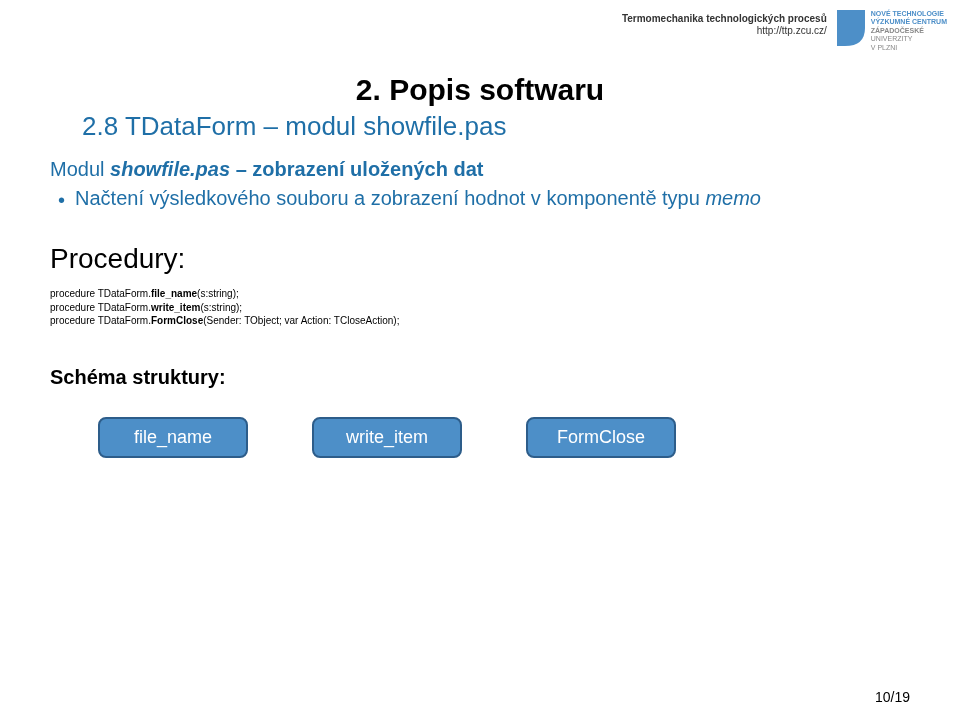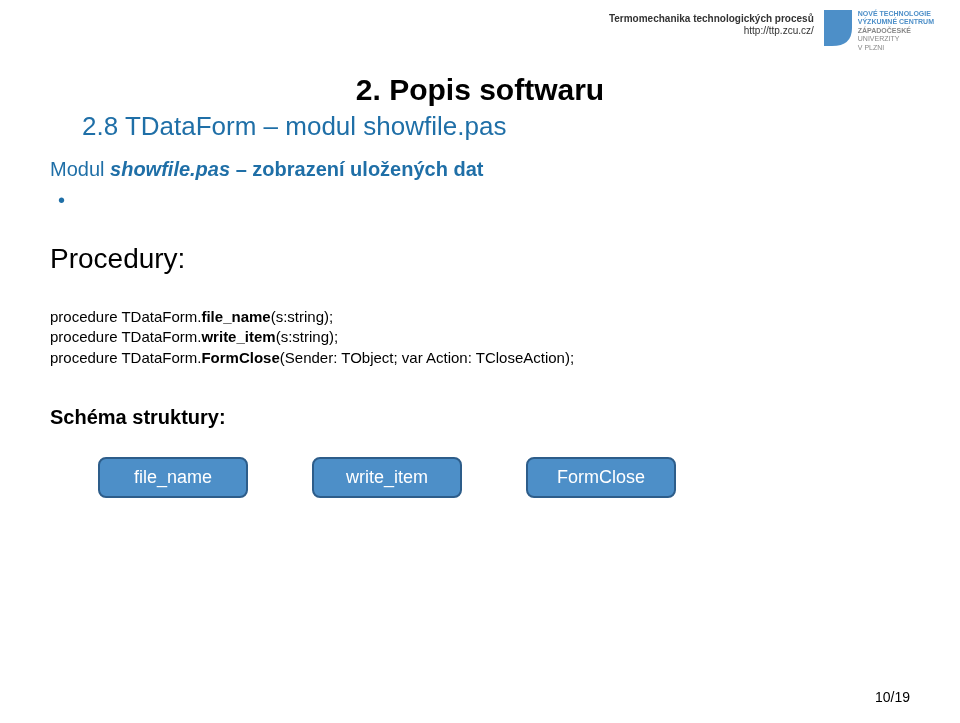--- a/index.html
+++ b/index.html
@@ -7,21 +7,21 @@
     width: 960px;
     height: 723px;
     font-family: Arial, Helvetica, sans-serif;
     background: #fff;
     position: relative;
     padding: 18px 50px 20px 50px;
   }
   .header-right {
     position: absolute;
     top: 10px;
-    right: 26px;
+    right: 13px;
     display: flex;
     align-items: flex-start;
     gap: 10px;
   }
   .header-text {
     text-align: right;
     line-height: 1.2;
     margin-top: 3px;
   }
   .header-line1 {
@@ -91,22 +91,22 @@
     line-height: 1.3;
   }
   .bullet-text .memo { font-style: italic; }
 
   .procedures-label {
     margin-top: 30px;
     font-size: 28px;
     color: #000;
   }
   .procedures-list {
-    margin-top: 32px;
-    font-size: 15px;
+    margin-top: 12px;
+    font-size: 10px;
     line-height: 1.35;
     color: #000;
   }
   .procedures-list div .bold { font-weight: bold; }
 
   .schema-label {
     margin-top: 38px;
     font-size: 20px;
     color: #000;
     font-weight: bold;
@@ -175,20 +175,23 @@
 
 <div class="module-line">
   <span class="modul">Modul</span>
   <span> </span>
   <span class="modul-name">showfile.pas</span>
   <span class="desc"> – zobrazení uložených dat</span>
 </div>
 
 <div class="bullet-line">
   <span class="bullet-dot">•</span>
+  <span class="bullet-text">
+    <span>Načtení výsledkového souboru a zobrazení hodnot v komponentě typu </span><span class="memo">memo</span>
+  </span>
 </div>
 
 <div class="procedures-label">Procedury:</div>
 <div class="procedures-list">
   <div>
     <span>procedure TDataForm.</span><span class="bold">file_name</span><span>(s:string);</span>
   </div>
   <div>
     <span>procedure TDataForm.</span><span class="bold">write_item</span><span>(s:string);</span>
   </div>

